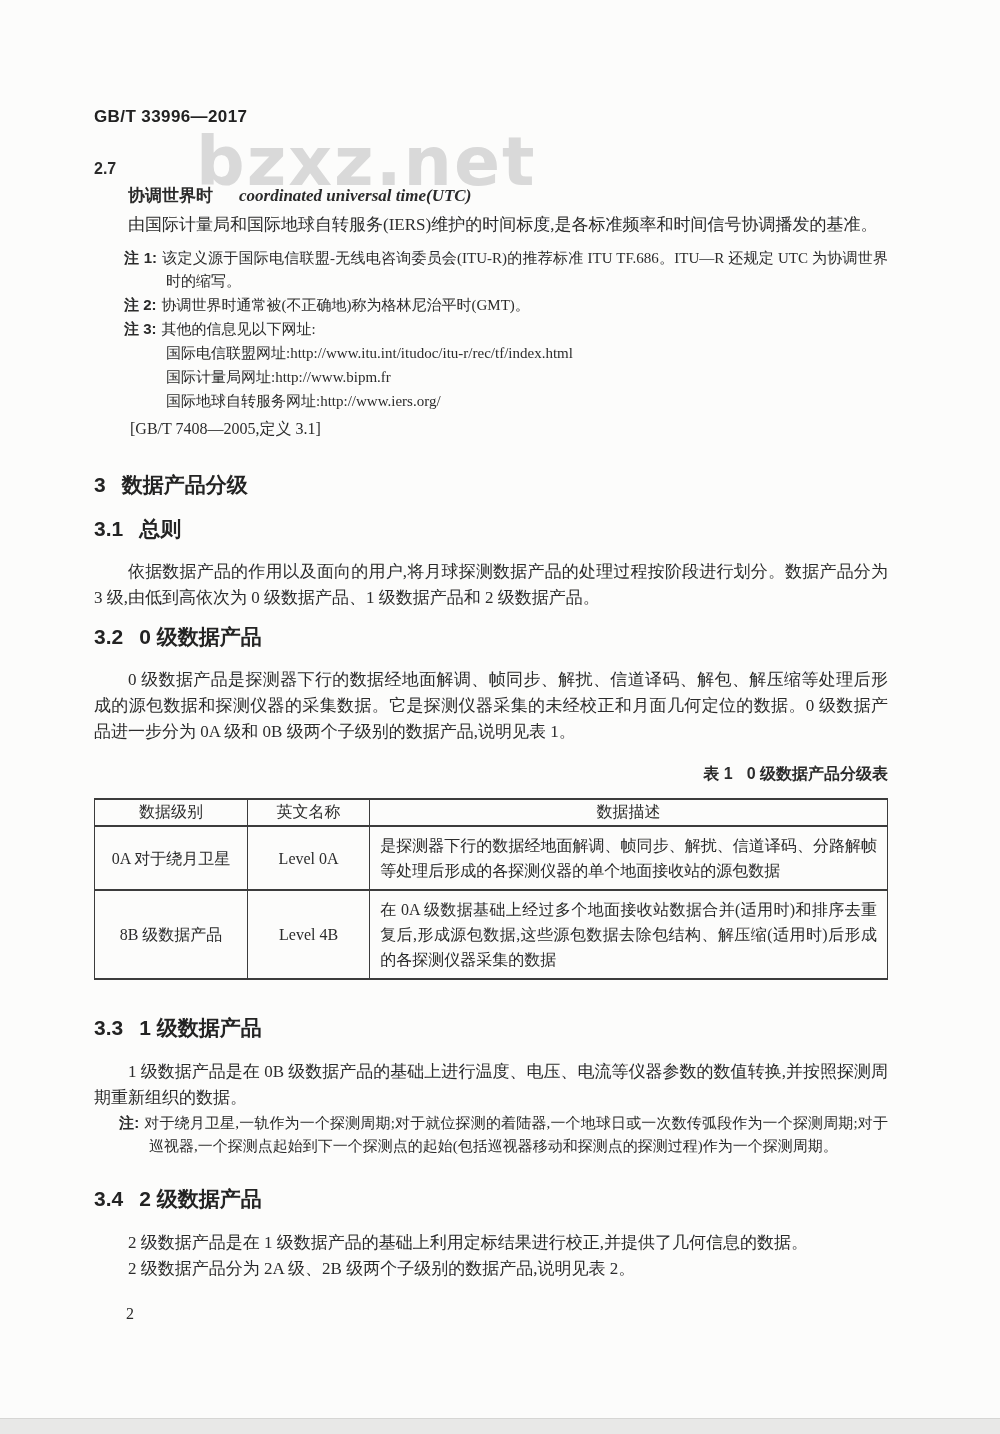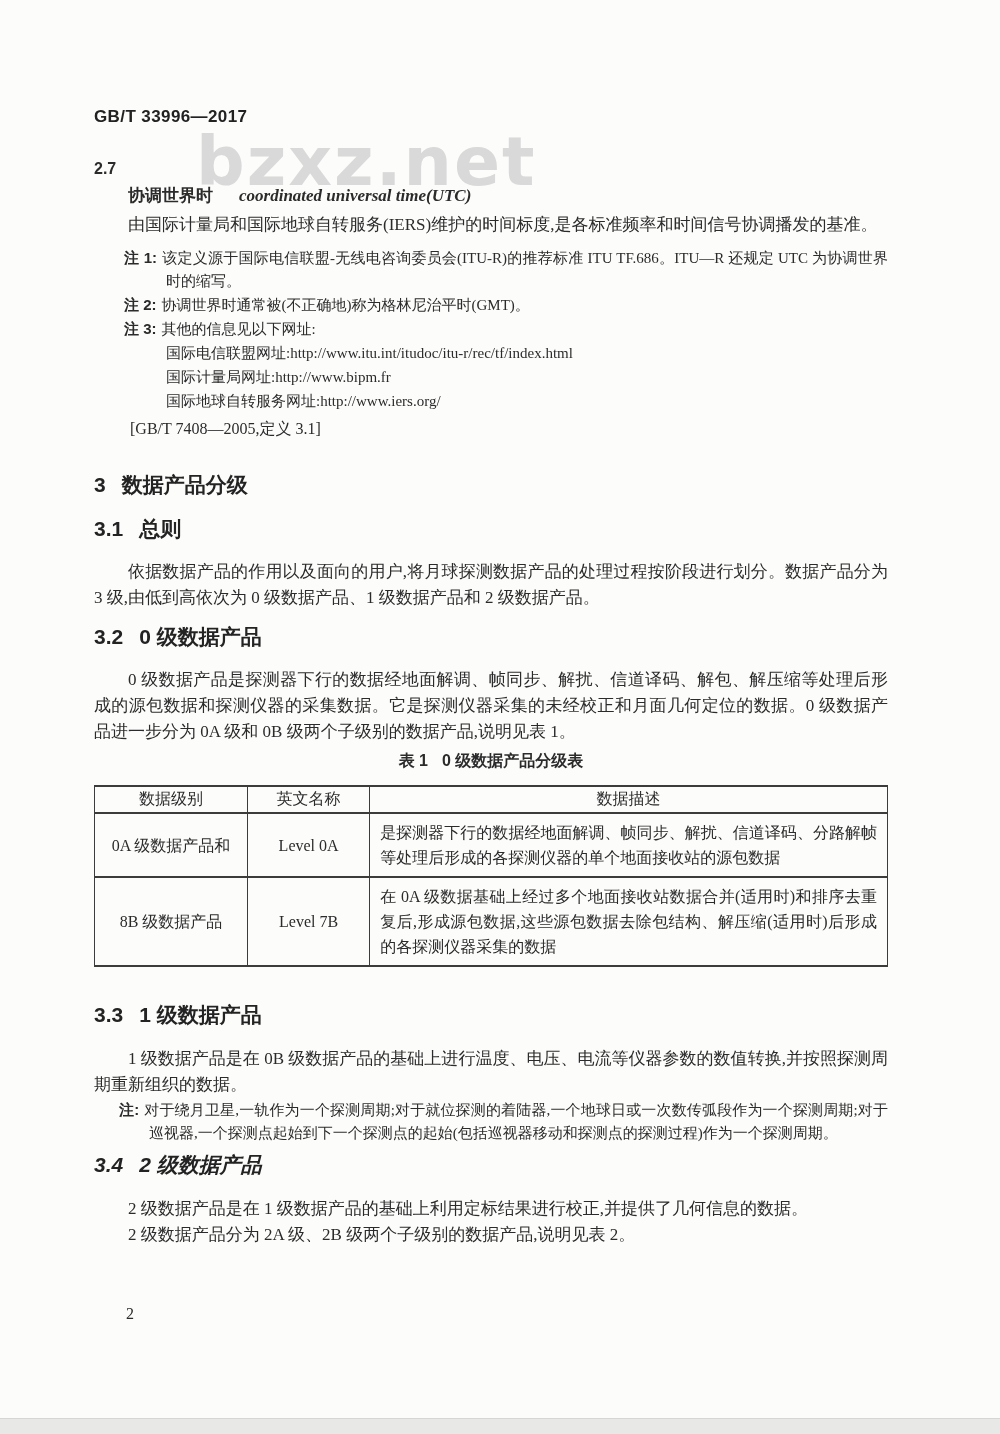--- a/index.html
+++ b/index.html
@@ -104,26 +104,26 @@
     color: #232323;
   }
   .h-num { margin-right: 16px; }
   .mt-h3  { margin-top: 32px; }
   .mt-h31 { margin-top: 20px; }
   .mt-p31 { margin-top: 18px; }
   .mt-h32 { margin-top: 14px; }
   .mt-p32 { margin-top: 18px; }
   .mt-h33 { margin-top: 36px; }
   .mt-p33 { margin-top: 19px; }
-  .mt-h34 { margin-top: 8px; font-style: italic; }
+  .mt-h34 { margin-top: 29px; }
   .mt-p34 { margin-top: 19px; }
 
   .table-caption {
-    margin-top: 4px;
-    text-align: center;
+    margin-top: 17px;
+    text-align: right;
     font-family: "Liberation Sans", "DejaVu Sans", sans-serif;
     font-weight: 700;
     font-size: 16px;
     line-height: 24px;
   }
   .caption-num { margin-right: 14px; }
   table.t1 {
     width: 100%;
     margin-top: 12px;
     border-collapse: collapse;
@@ -226,27 +226,27 @@
       </colgroup>
       <thead>
         <tr>
           <th>数据级别</th>
           <th>英文名称</th>
           <th>数据描述</th>
         </tr>
       </thead>
       <tbody>
         <tr>
-          <td class="c-center">0A 级数据产品和</td>
+          <td class="c-center">0A 对于绕月卫星</td>
           <td class="c-center">Level 0A</td>
           <td class="c-desc">是探测器下行的数据经地面解调、帧同步、解扰、信道译码、分路解帧等处理后形成的各探测仪器的单个地面接收站的源包数据</td>
         </tr>
         <tr>
           <td class="c-center">8B 级数据产品</td>
-          <td class="c-center">Level 7B</td>
+          <td class="c-center">Level 4B</td>
           <td class="c-desc">在 0A 级数据基础上经过多个地面接收站数据合并(适用时)和排序去重复后,形成源包数据,这些源包数据去除包结构、解压缩(适用时)后形成的各探测仪器采集的数据</td>
         </tr>
       </tbody>
     </table>
 
     <div class="heading mt-h33">
       <span class="h-num">3.3</span><span>1 级数据产品</span>
     </div>
     <p class="para mt-p33">1 级数据产品是在 0B 级数据产品的基础上进行温度、电压、电流等仪器参数的数值转换,并按照探测周期重新组织的数据。</p>
     <div class="note" style="padding-left:55px; text-indent:-30px;">

